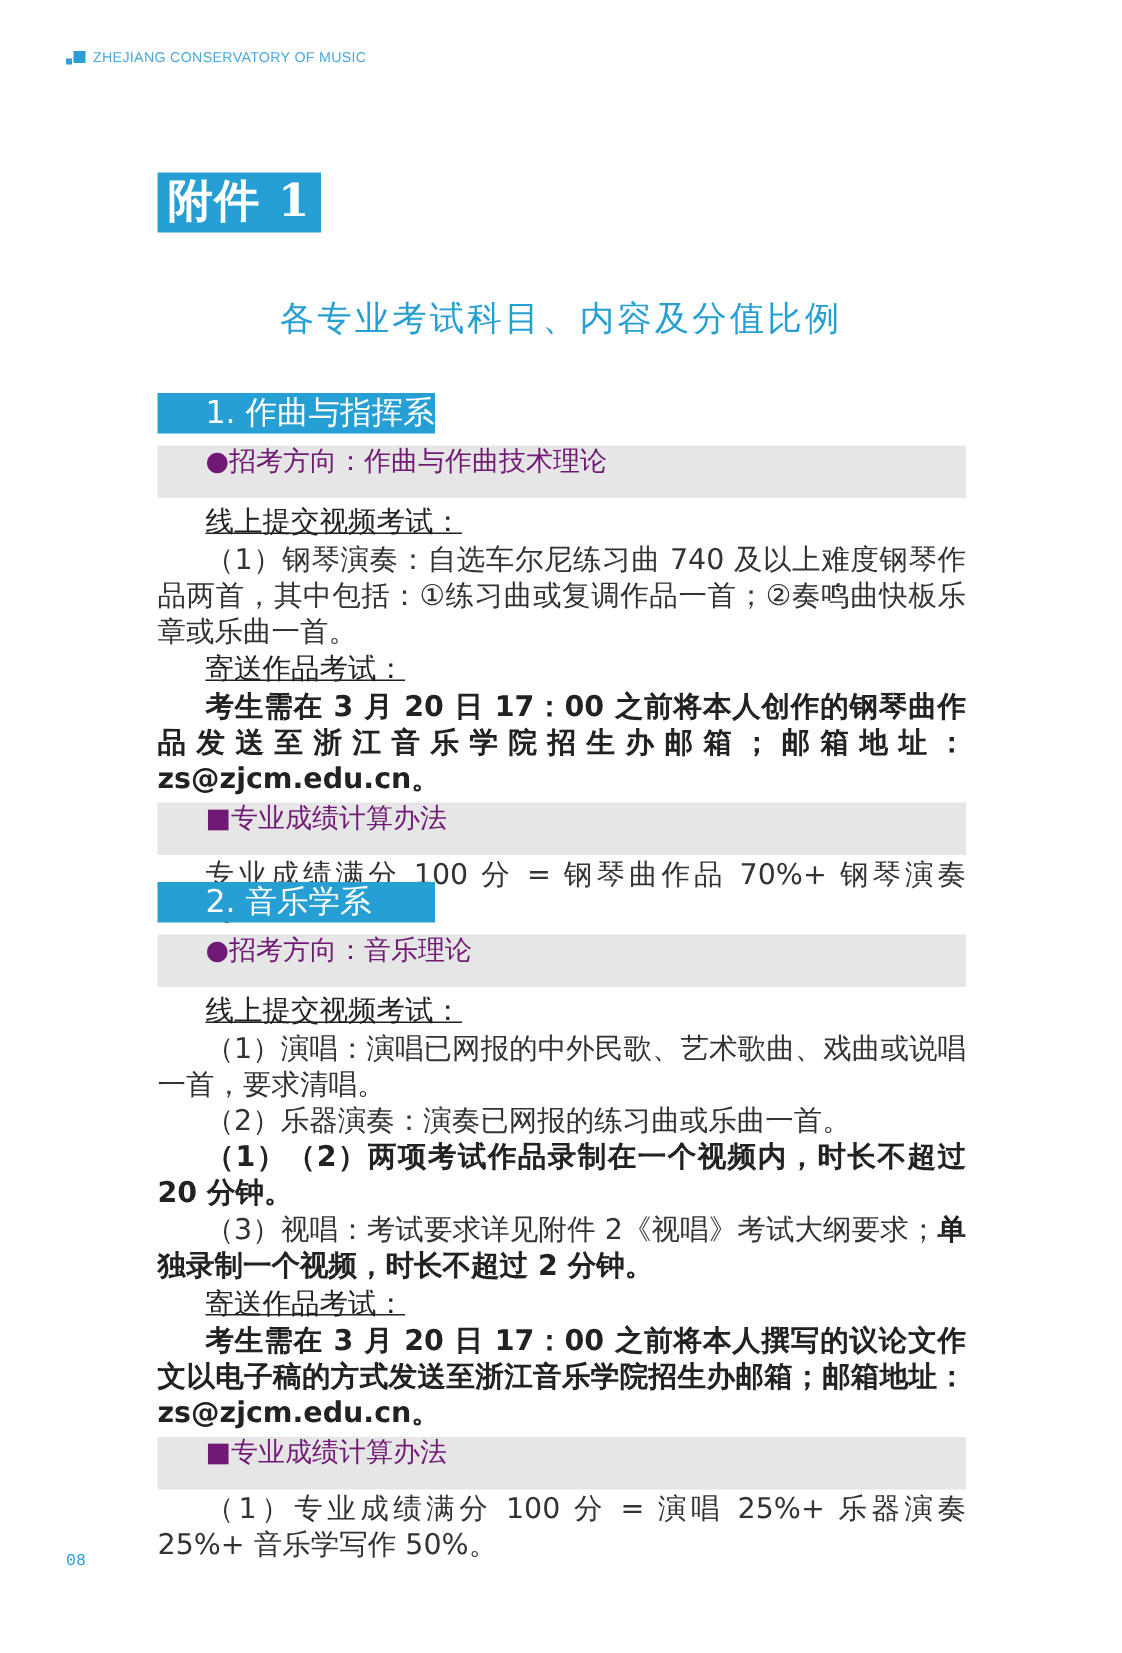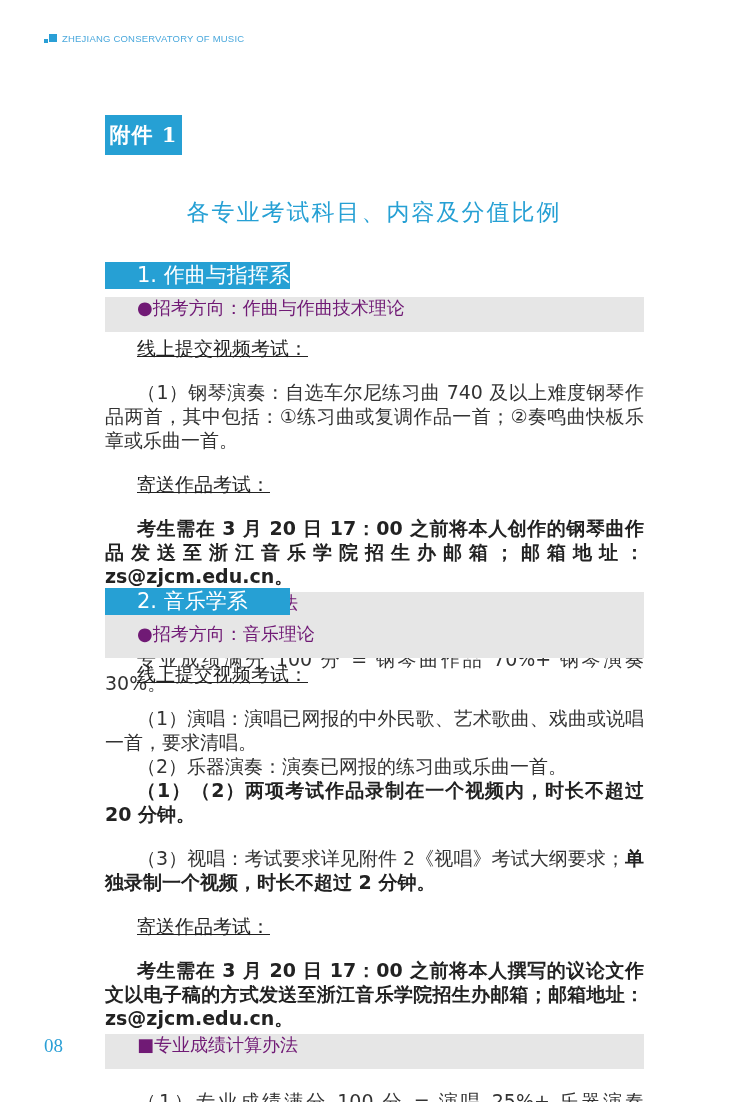--- a/index.html
+++ b/index.html
@@ -3,38 +3,38 @@
   <meta charset="utf-8">
   <style>
     html, body { margin:0; padding:0; background:#ffffff; }
     body { width:748px; height:1102px; position:relative; overflow:hidden;
            font-family:"DejaVu Sans","Liberation Sans",sans-serif; color:#333333; }
     .header { position:absolute; left:44px; top:33px; display:flex; align-items:flex-start; }
     .logo-mark { position:relative; width:14px; height:12px; margin-right:4px; }
     .logo-mark .sq1 { position:absolute; left:5px; top:1px; width:8px; height:8px; background:#2a9fd6; }
     .logo-mark .sq2 { position:absolute; left:0px; top:6px; width:4px; height:4px; background:#2a9fd6; }
     .header-text { font-family:"Liberation Sans",sans-serif; font-size:9.5px; color:#4aa8dc; letter-spacing:0.2px; }
-    .annex { position:absolute; left:105px; top:115px; width:77px; height:40px; background:#26a0d4;
+    .annex { position:absolute; left:105px; top:115px; width:109px; height:40px; background:#26a0d4;
              color:#ffffff; font-family:"DejaVu Serif","Liberation Serif",serif; font-weight:bold;
-             font-size:21px; line-height:40px; text-align:center; letter-spacing:1px; }
+             font-size:30px; line-height:40px; text-align:center; letter-spacing:1px; }
     .doc-title { position:absolute; left:0; width:748px; top:197px; text-align:center;
                  font-family:"DejaVu Serif","Liberation Serif",serif; font-weight:normal;
                  font-size:23px; color:#26a0d4; letter-spacing:2px; }
     .sec { position:absolute; left:105px; width:539px; }
     .sec-head { width:185px; height:27px; background:#26a0d4; color:#ffffff; font-size:21px;
                 line-height:27px; padding-left:32px; box-sizing:border-box; }
     .bar { height:35px; background:#e6e6e6; color:#701a75; font-size:18px; line-height:21px;
            padding-left:32px; margin-top:8px; box-sizing:border-box; }
     .p { font-size:19px; line-height:24px; color:#333; text-align:justify; }
     .ind { text-indent:32px; }
     .u { padding-left:32px; text-decoration:underline; color:#222; margin-top:2px; }
     .b { font-weight:bold; color:#222; }
-    .gap { margin-top:20px; }
-    .pagenum { position:absolute; left:44px; top:1035px; font-size:19px; color:#2a9fd6;
-               font-family:Liberation Serif, serif; }
+    .gap { margin-top:1px; }
+    .pagenum { position:absolute; left:44px; top:1035px; font-size:11px; color:#2a9fd6;
+               font-family:Liberation Mono, monospace; }
   </style>
 </head>
 <body>
 
 <div class="header">
   <div class="logo-mark">
       <div class="sq1"></div>
       <div class="sq2"></div>
     </div>
   <span class="header-text">ZHEJIANG CONSERVATORY OF MUSIC</span>

